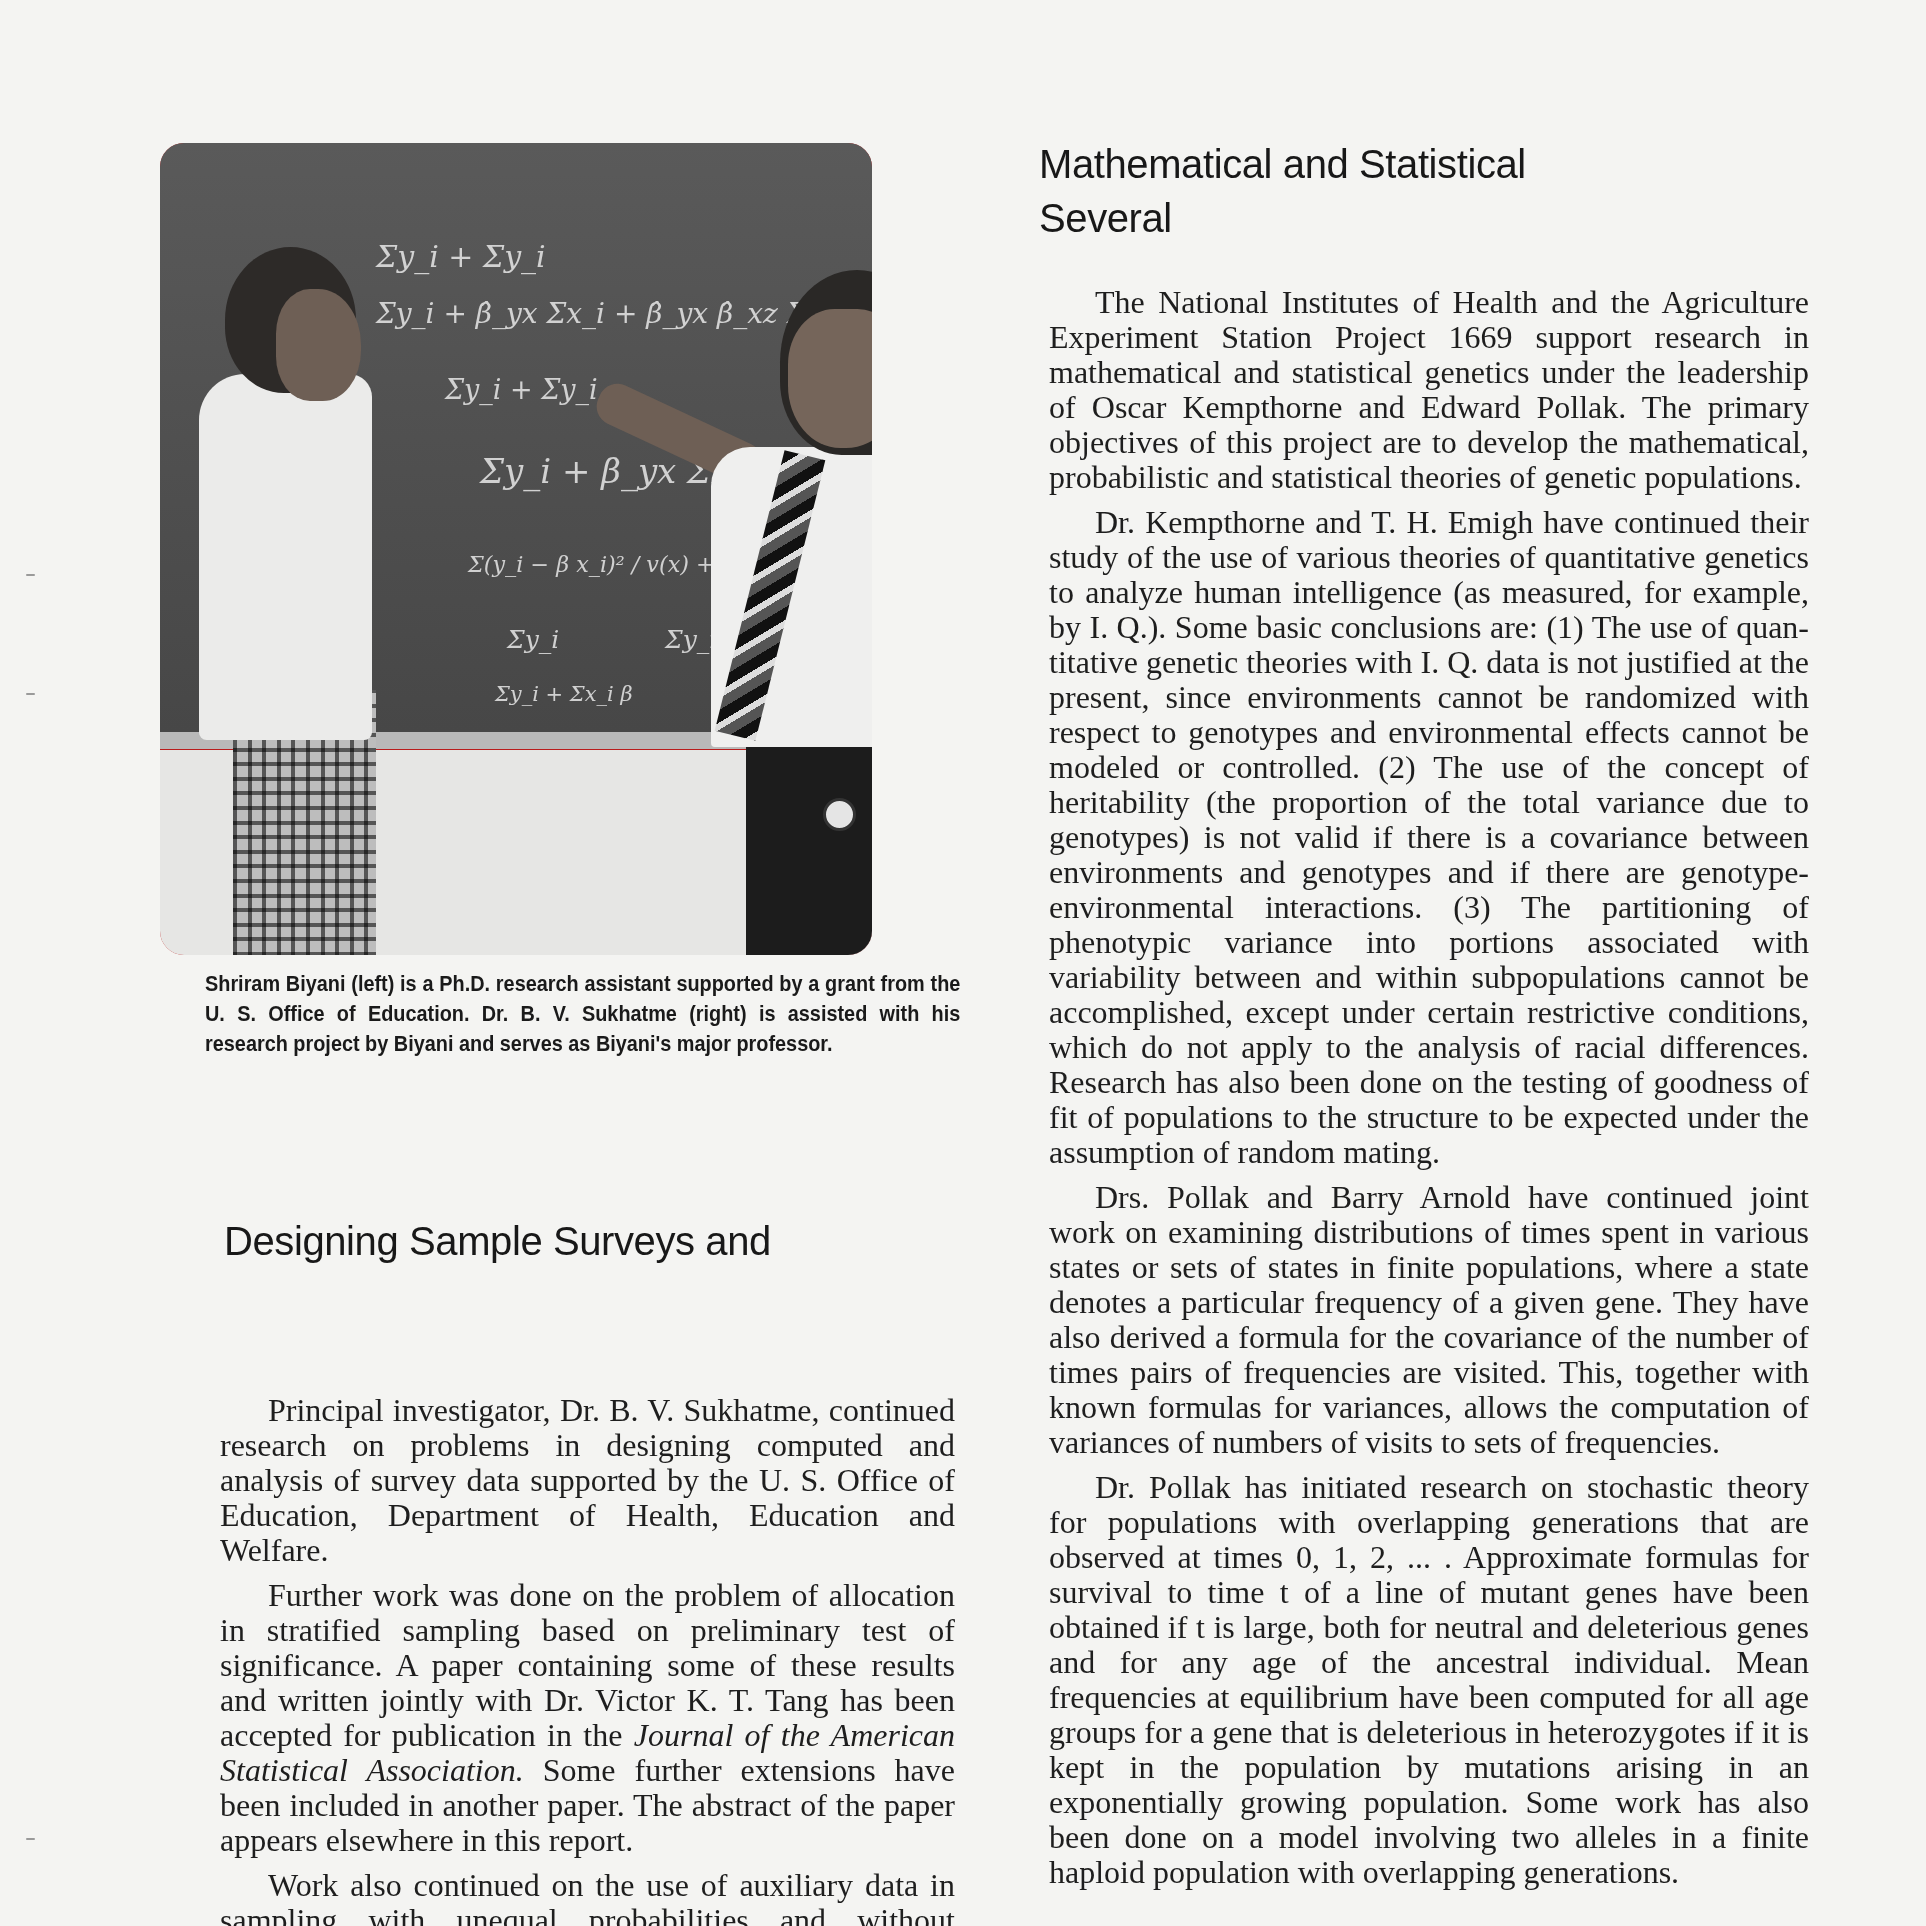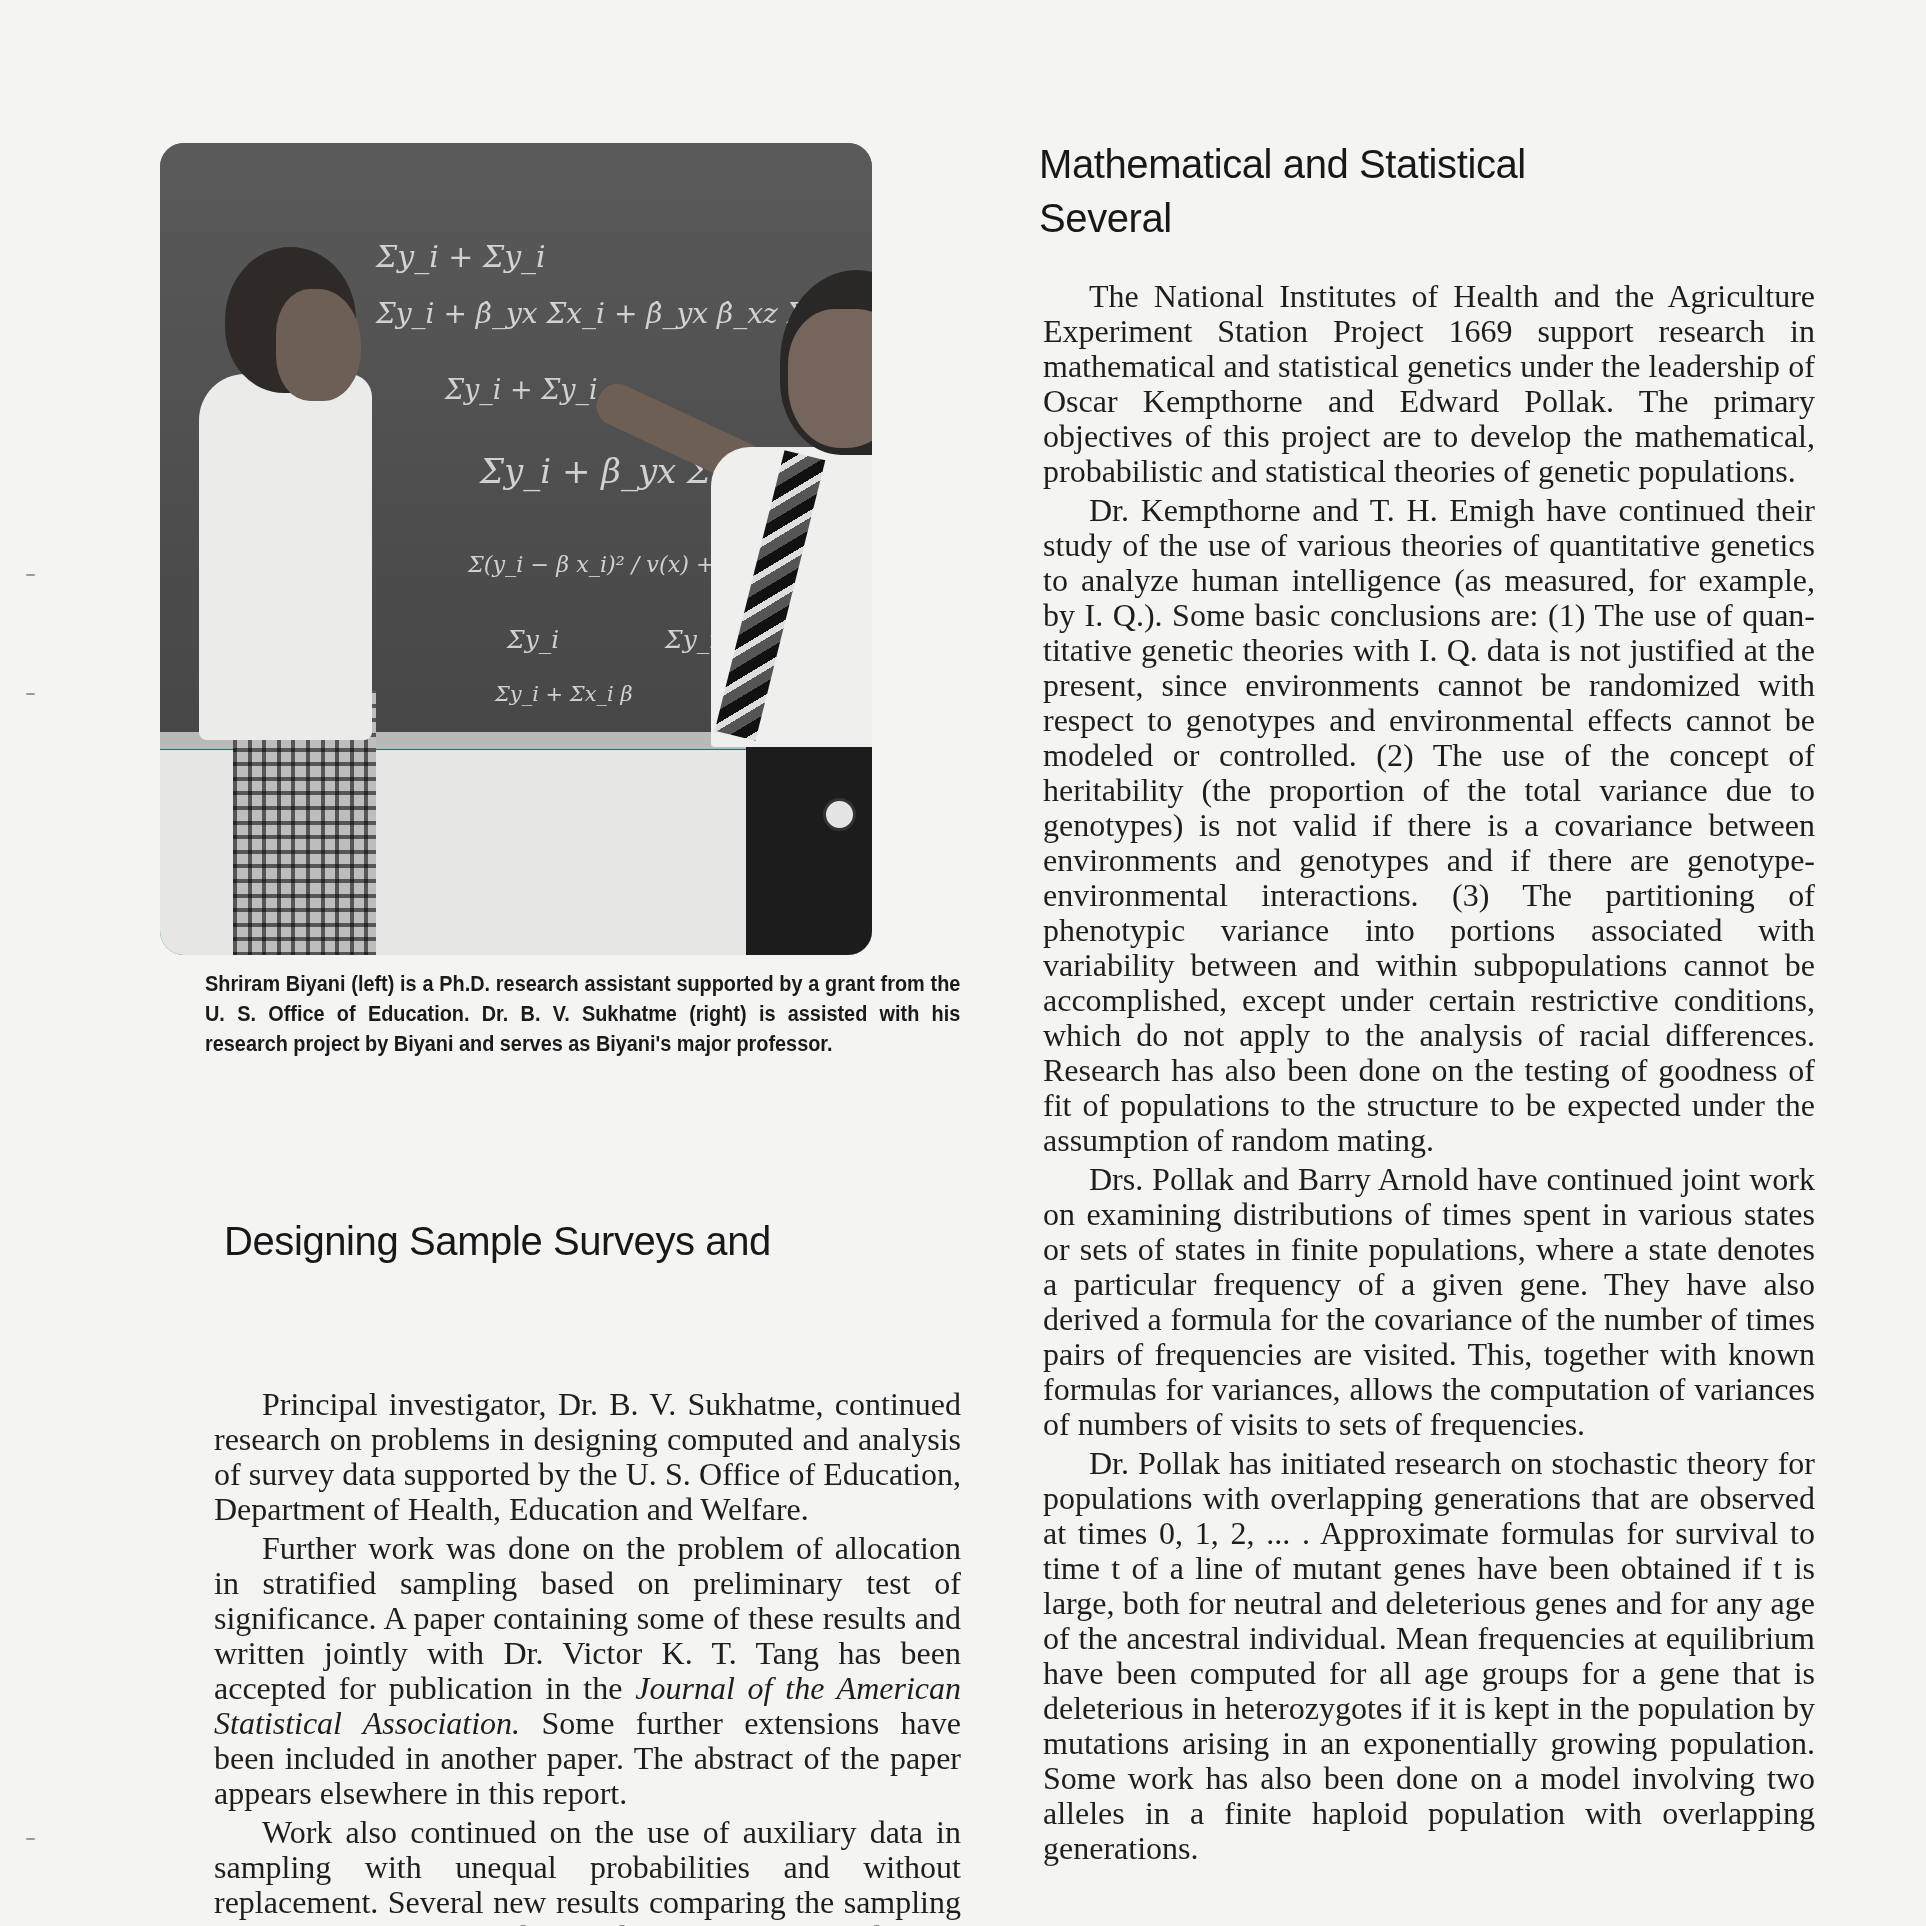--- a/index.html
+++ b/index.html
@@ -7,21 +7,21 @@
     width: 1965px; height: 2542px;
     background: #f4f4f2;
     position: relative; overflow: hidden;
     color: #1e1e1e;
   }
   .page { position: absolute; left: 0; top: 0; width: 1965px; height: 2542px; }
 
   
   .photo {
     position: absolute; left: 160px; top: 143px; width: 712px; height: 812px;
-    background: #0f766e; overflow: hidden; border-radius: 24px;
+    background: #b91c1c; overflow: hidden; border-radius: 24px;
   }
   .photo .board { position: absolute; left: 0; top: 0; width: 100%; height: 589px;
     background: linear-gradient(180deg, #5a5a5a 0%, #505050 50%, #474747 100%); }
   .photo .tray { position: absolute; left: 0; top: 589px; width: 100%; height: 17.3px; background: #b9b9b9; }
   .photo .wall { position: absolute; left: 0; top: 607px; width: 100%; height: 205px; background: #e6e6e4; }
   .photo .chalk { position: absolute; color: #e8e8e8; font-family: "DejaVu Serif", serif; font-style: italic; opacity: .85; white-space: nowrap; }
   .photo .person { position: absolute; }
   .p1-shirt { left: 39px; top: 231px; width: 173px; height: 366px; background: #ebebea; border-radius: 46px 23px 7.7px 7.7px; }
   .p1-head { left: 65px; top: 104px; width: 131px; height: 146px; background: #2d2a28; border-radius: 50% 50% 45% 45%; }
   .p1-face { left: 116px; top: 146px; width: 85px; height: 112px; background: #6e5f55; border-radius: 40% 50% 45% 40%; }
@@ -54,21 +54,21 @@
   }
   .heading-right { left: 1039px; top: 137px; width: 809px; }
   .heading-left { left: 208px; top: 1198px; width: 809px; }
 
   
   .col {
     position: absolute; font-family: "Liberation Serif", serif;
     font-size: 32px; line-height: 35px; text-align: justify; color: #1e1e1e;
     hyphens: manual;
   }
-  .col p { margin: 4px; text-indent: 48px; }
+  .col p { margin: 10px; text-indent: 48px; }
   .col-left { left: 210px; top: 1383px; width: 755px; }
   .col-right { left: 1039px; top: 275px; width: 780px; }
   .col-right p { text-indent: 46px; }
   .col-right p.first { text-indent: 46px; }
   em { font-style: italic; }
 
   
   .mark { position: absolute; left: 26px; width: 8.5px; height: 2.3px; background: #9a9a9a; border-radius: 1.2px; }
 </style>
 </head>

